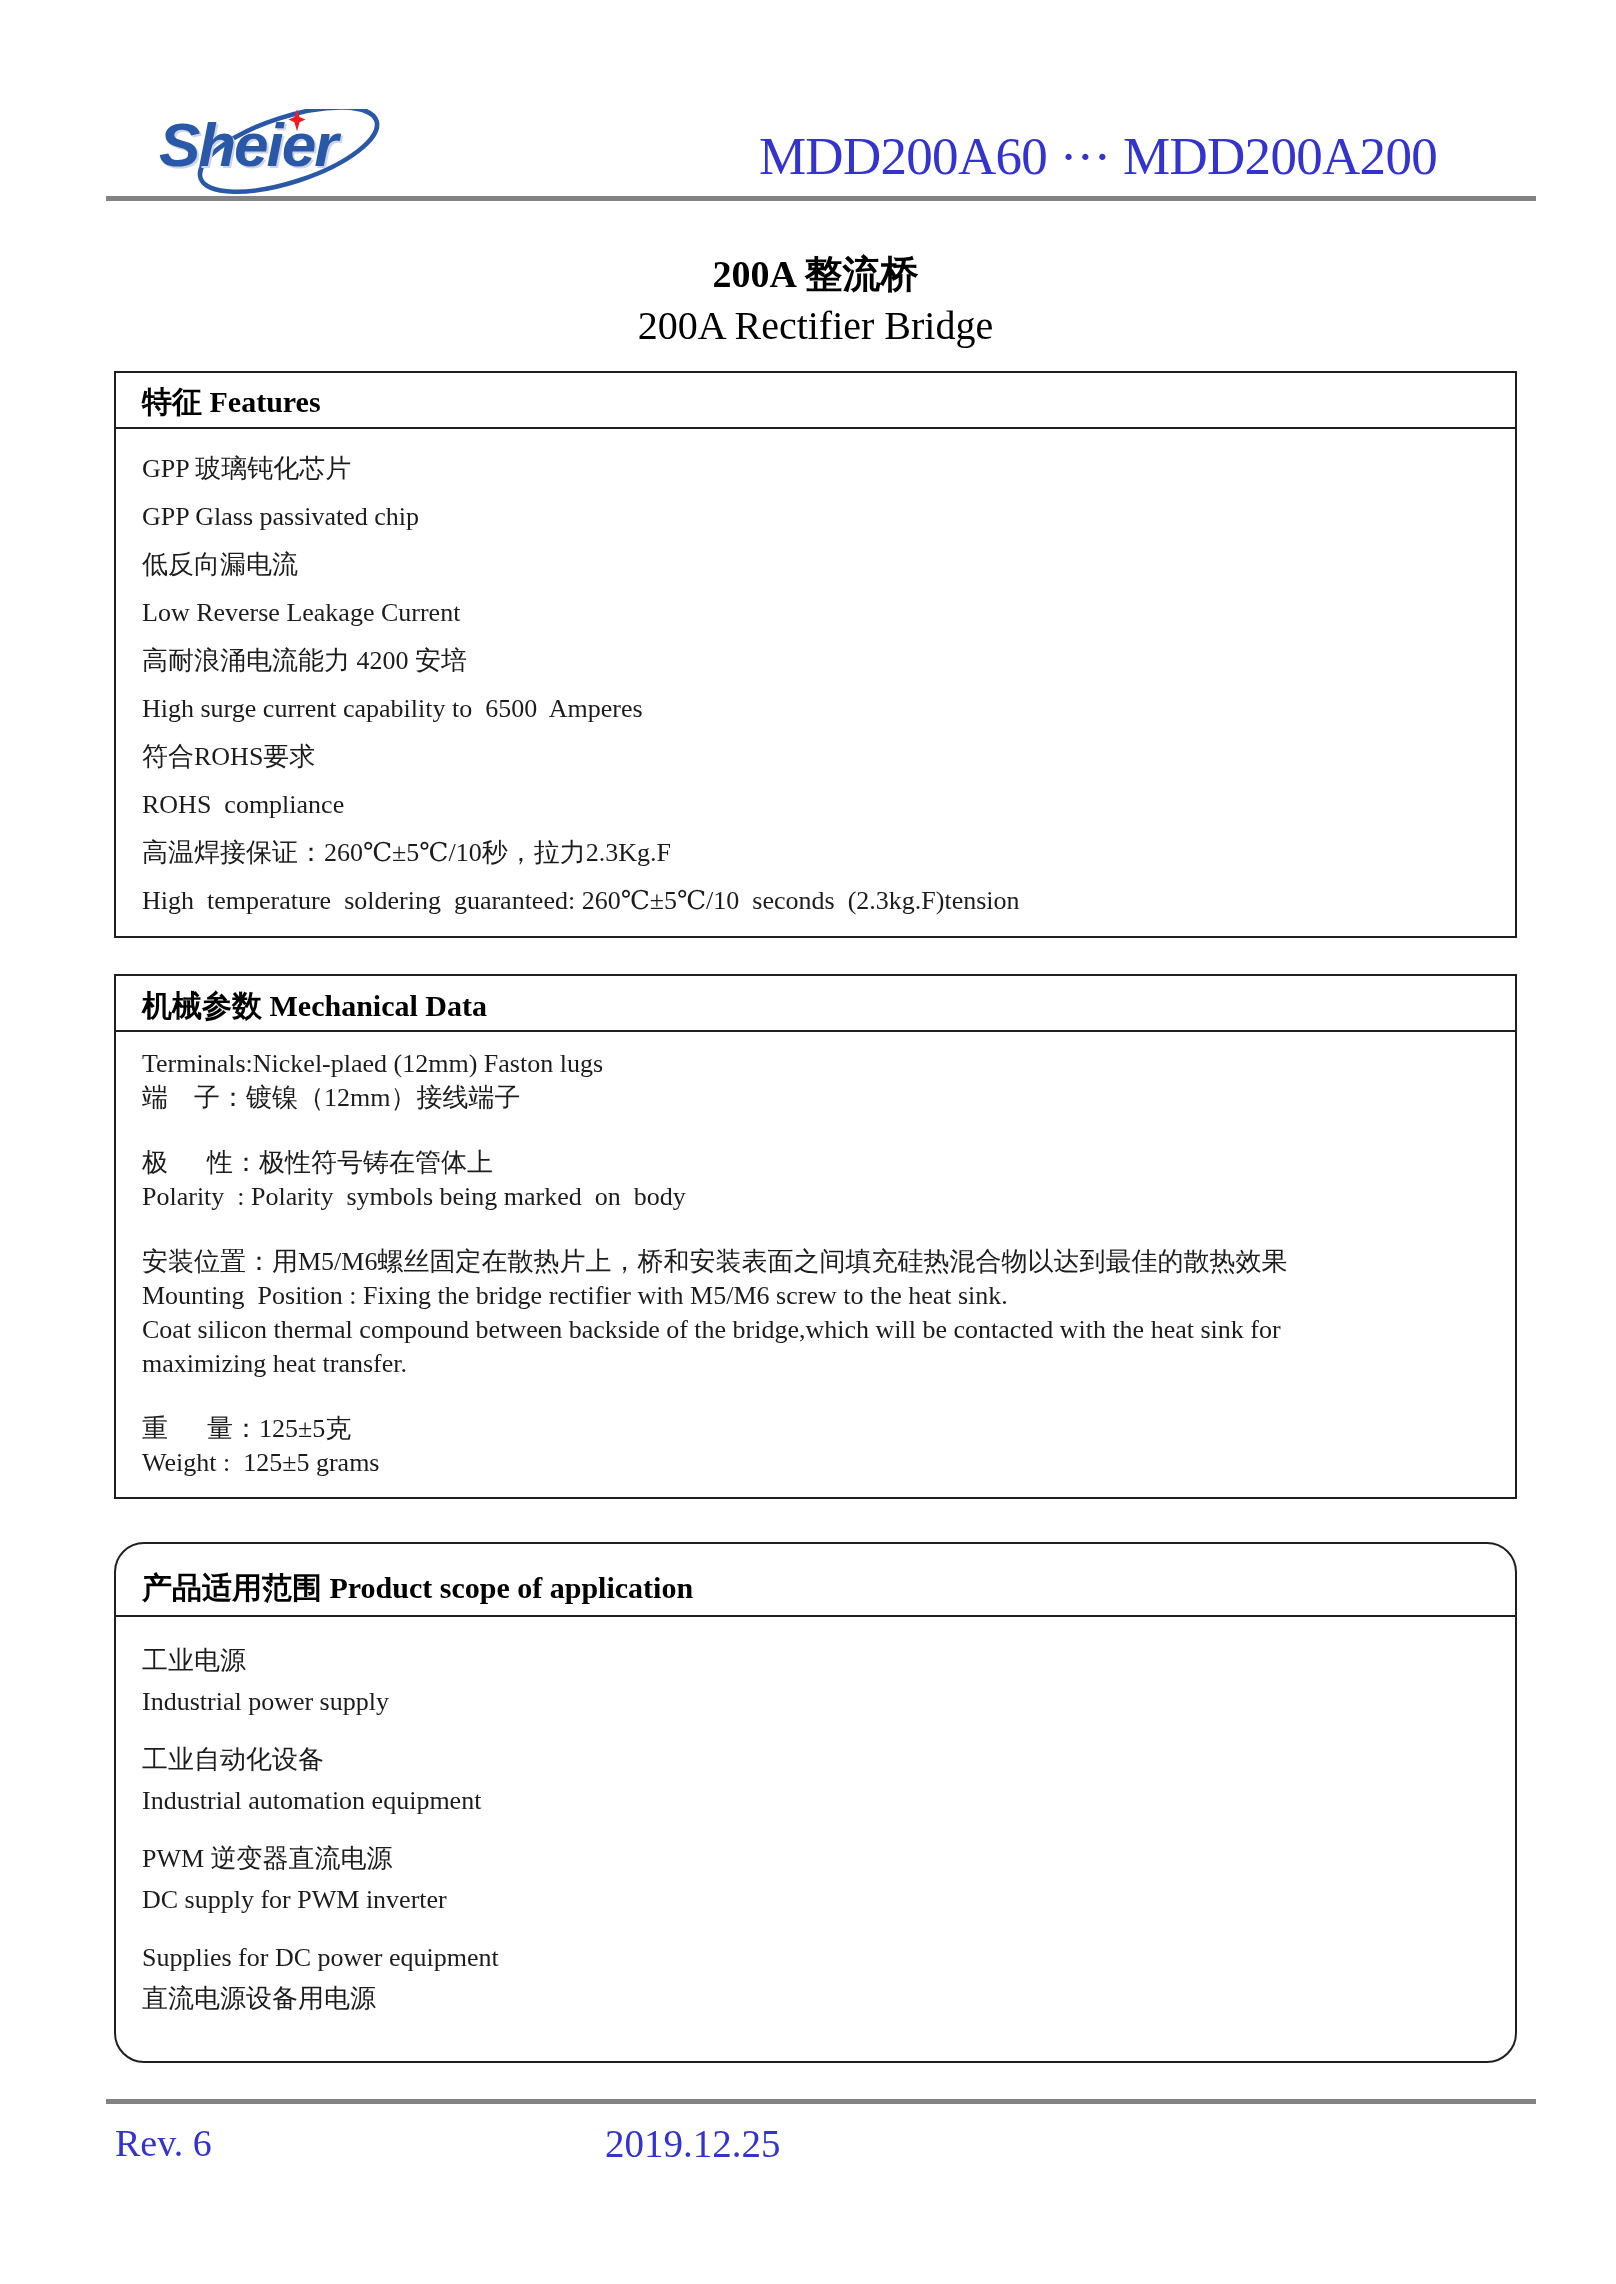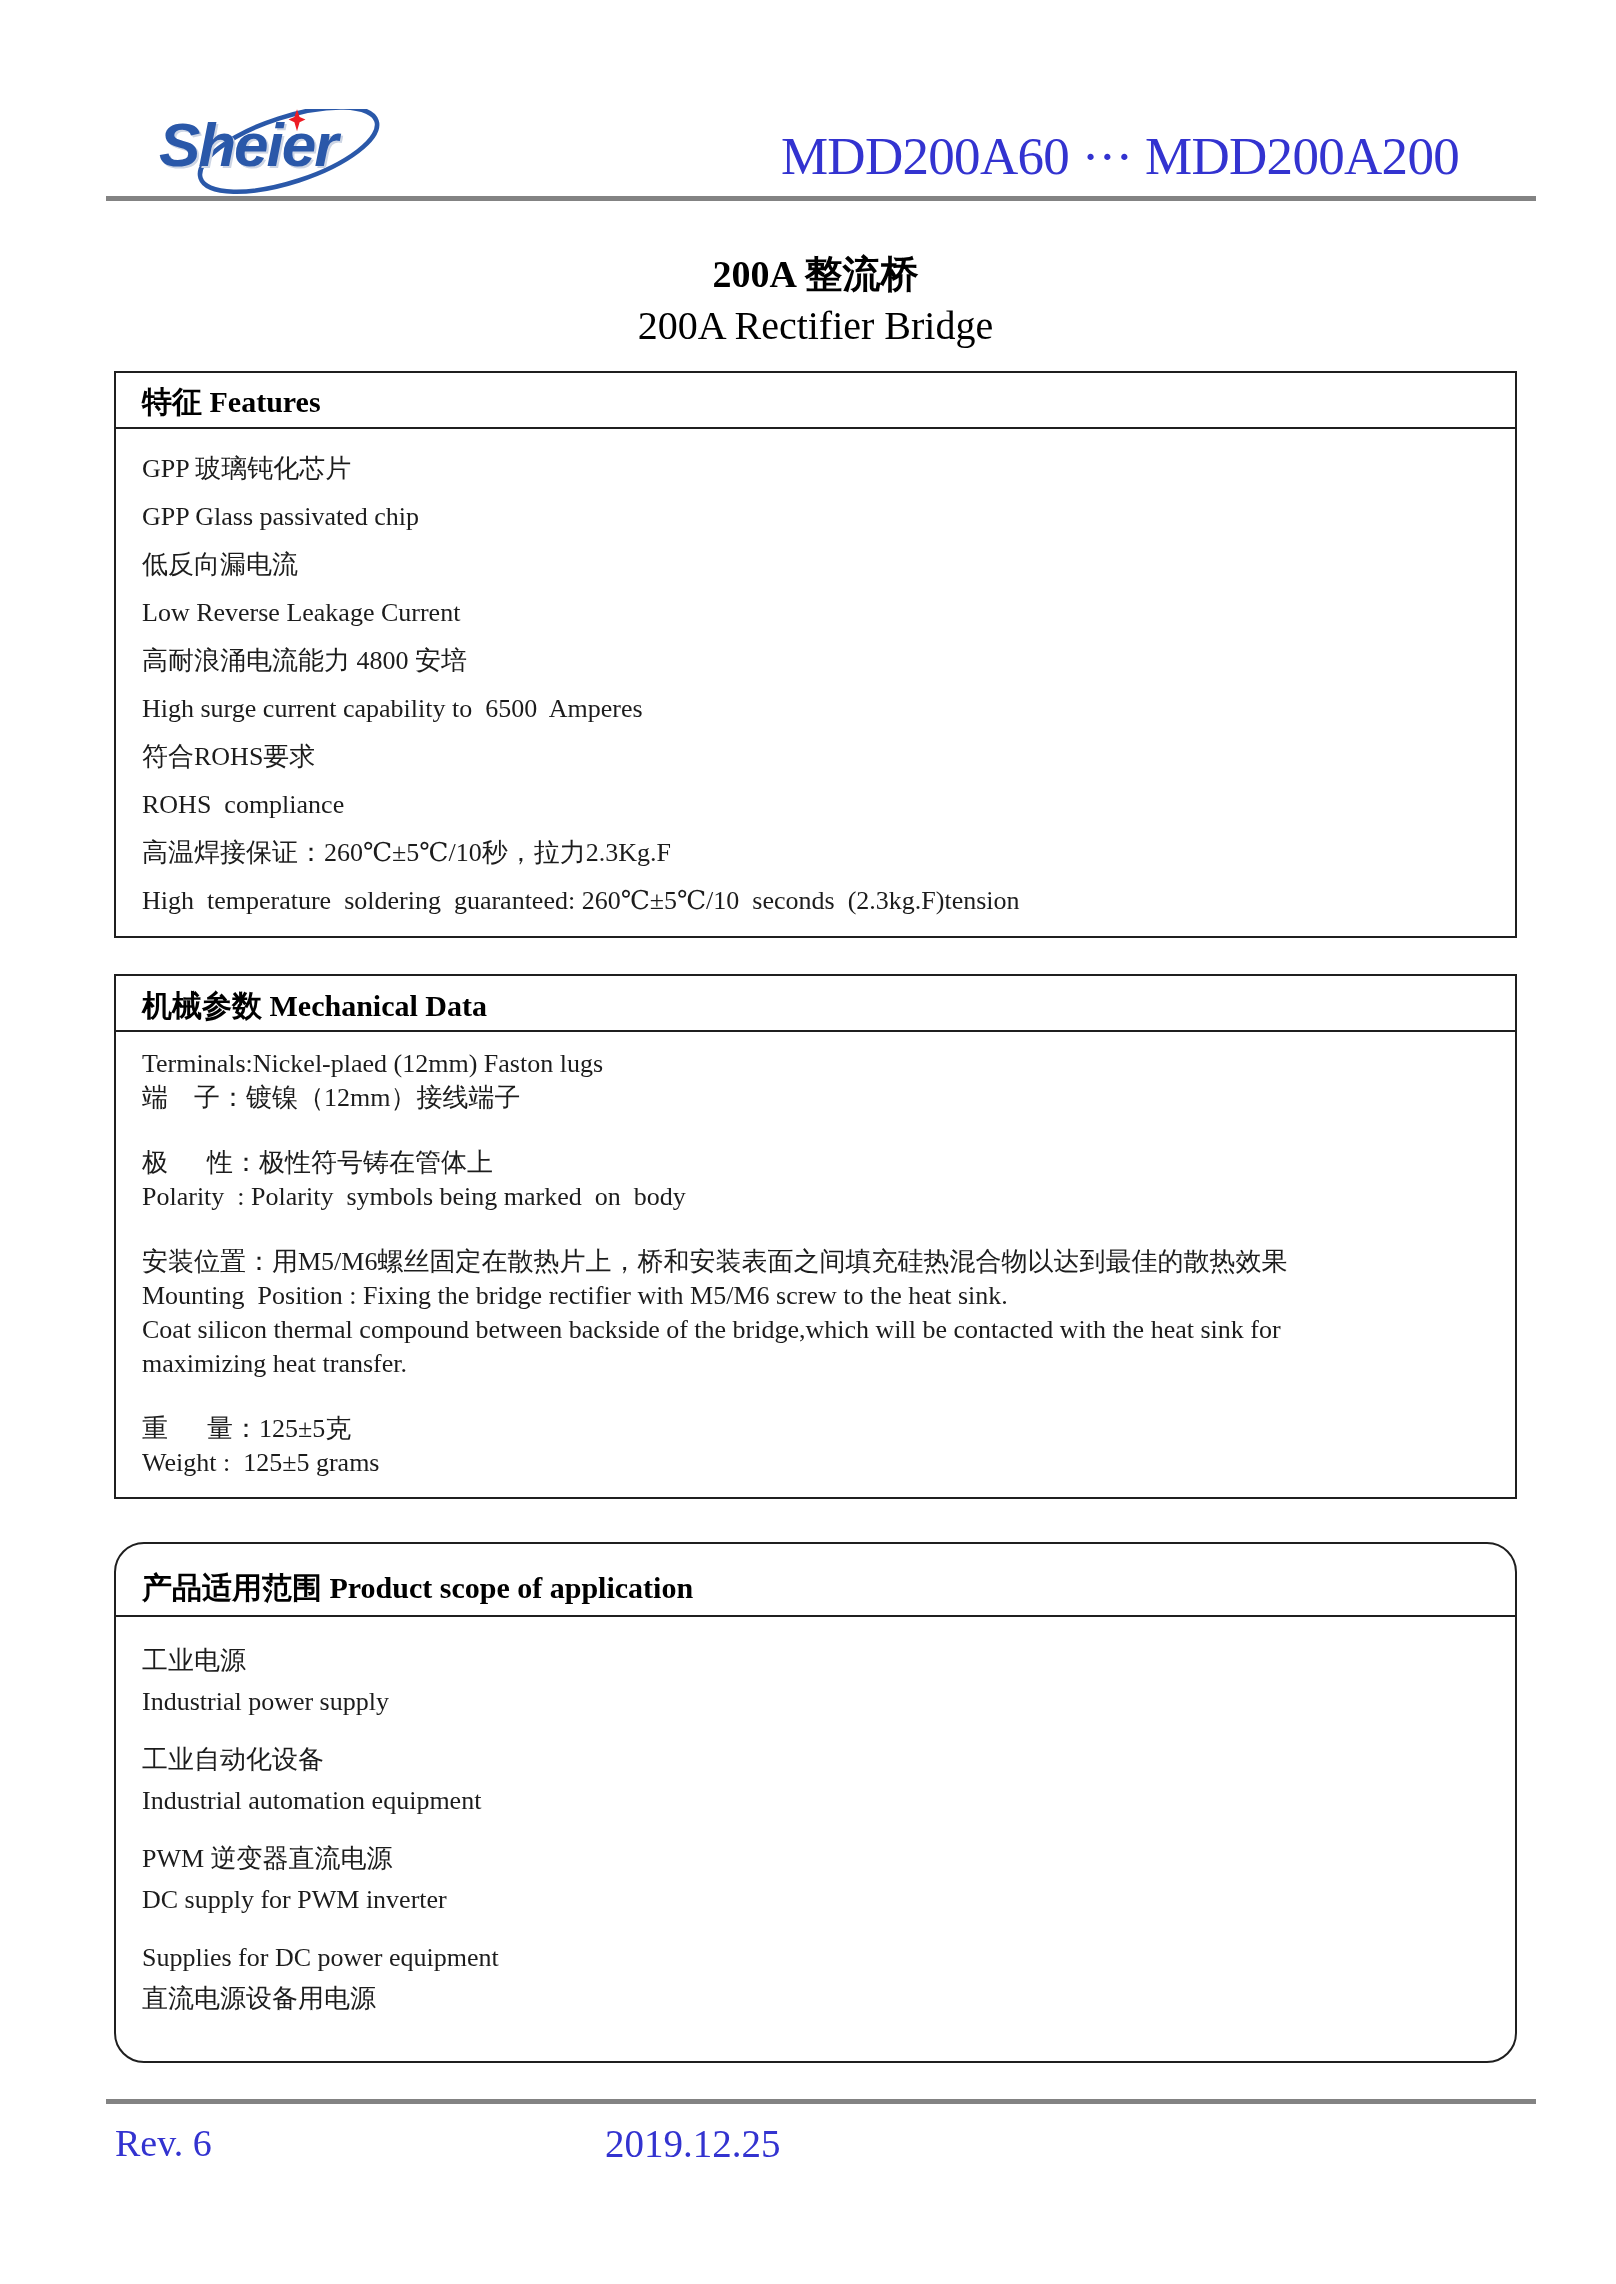--- a/index.html
+++ b/index.html
@@ -18,21 +18,21 @@
   .logo-text{
     position:absolute;left:3.9px;top:2.6px;
     font-family:"Liberation Sans","DejaVu Sans",sans-serif;
     font-style:italic;font-weight:bold;
     font-size:62px;line-height:65px;
     color:#2a58a9;letter-spacing:-2px;
     text-shadow:2px 2px 0 #cdd5e4;
   }
   .logo-svg{position:absolute;left:0;top:0;}
   .model-range{
-    position:absolute;right:100px;top:128px;
+    position:absolute;right:122px;top:128px;
     font-size:53px;line-height:56px;
     color:#3333d0;letter-spacing:-0.7px;white-space:pre;
   }
   .rule{position:absolute;left:106px;width:1430px;height:4.6px;background:#838383;}
   .rule-header{top:196px;}
   
   .page-title-zh{
     margin:52px 114px 0 114px;width:1403px;
     text-align:center;font-weight:bold;font-size:38px;line-height:40px;
     color:#000;
@@ -101,21 +101,21 @@
   <div class="page-title-zh">200A 整流桥</div>
   <div class="page-title-en">200A Rectifier Bridge</div>
 
   <div class="box box-features">
     <div class="box-title">特征 Features</div>
     <div class="box-body">
       <div class="feature-line">GPP 玻璃钝化芯片</div>
       <div class="feature-line">GPP Glass passivated chip</div>
       <div class="feature-line">低反向漏电流</div>
       <div class="feature-line">Low Reverse Leakage Current</div>
-      <div class="feature-line">高耐浪涌电流能力 4800 安培</div>
+      <div class="feature-line">高耐浪涌电流能力 4200 安培</div>
       <div class="feature-line">High surge current capability to  6500  Amperes</div>
       <div class="feature-line">符合ROHS要求</div>
       <div class="feature-line">ROHS  compliance</div>
       <div class="feature-line">高温焊接保证：260℃±5℃/10秒，拉力2.3Kg.F</div>
       <div class="feature-line">High  temperature  soldering  guaranteed: 260℃±5℃/10  seconds  (2.3kg.F)tension</div>
     </div>
   </div>
 
   <div class="box box-mechanical">
     <div class="box-title">机械参数 Mechanical Data</div>

